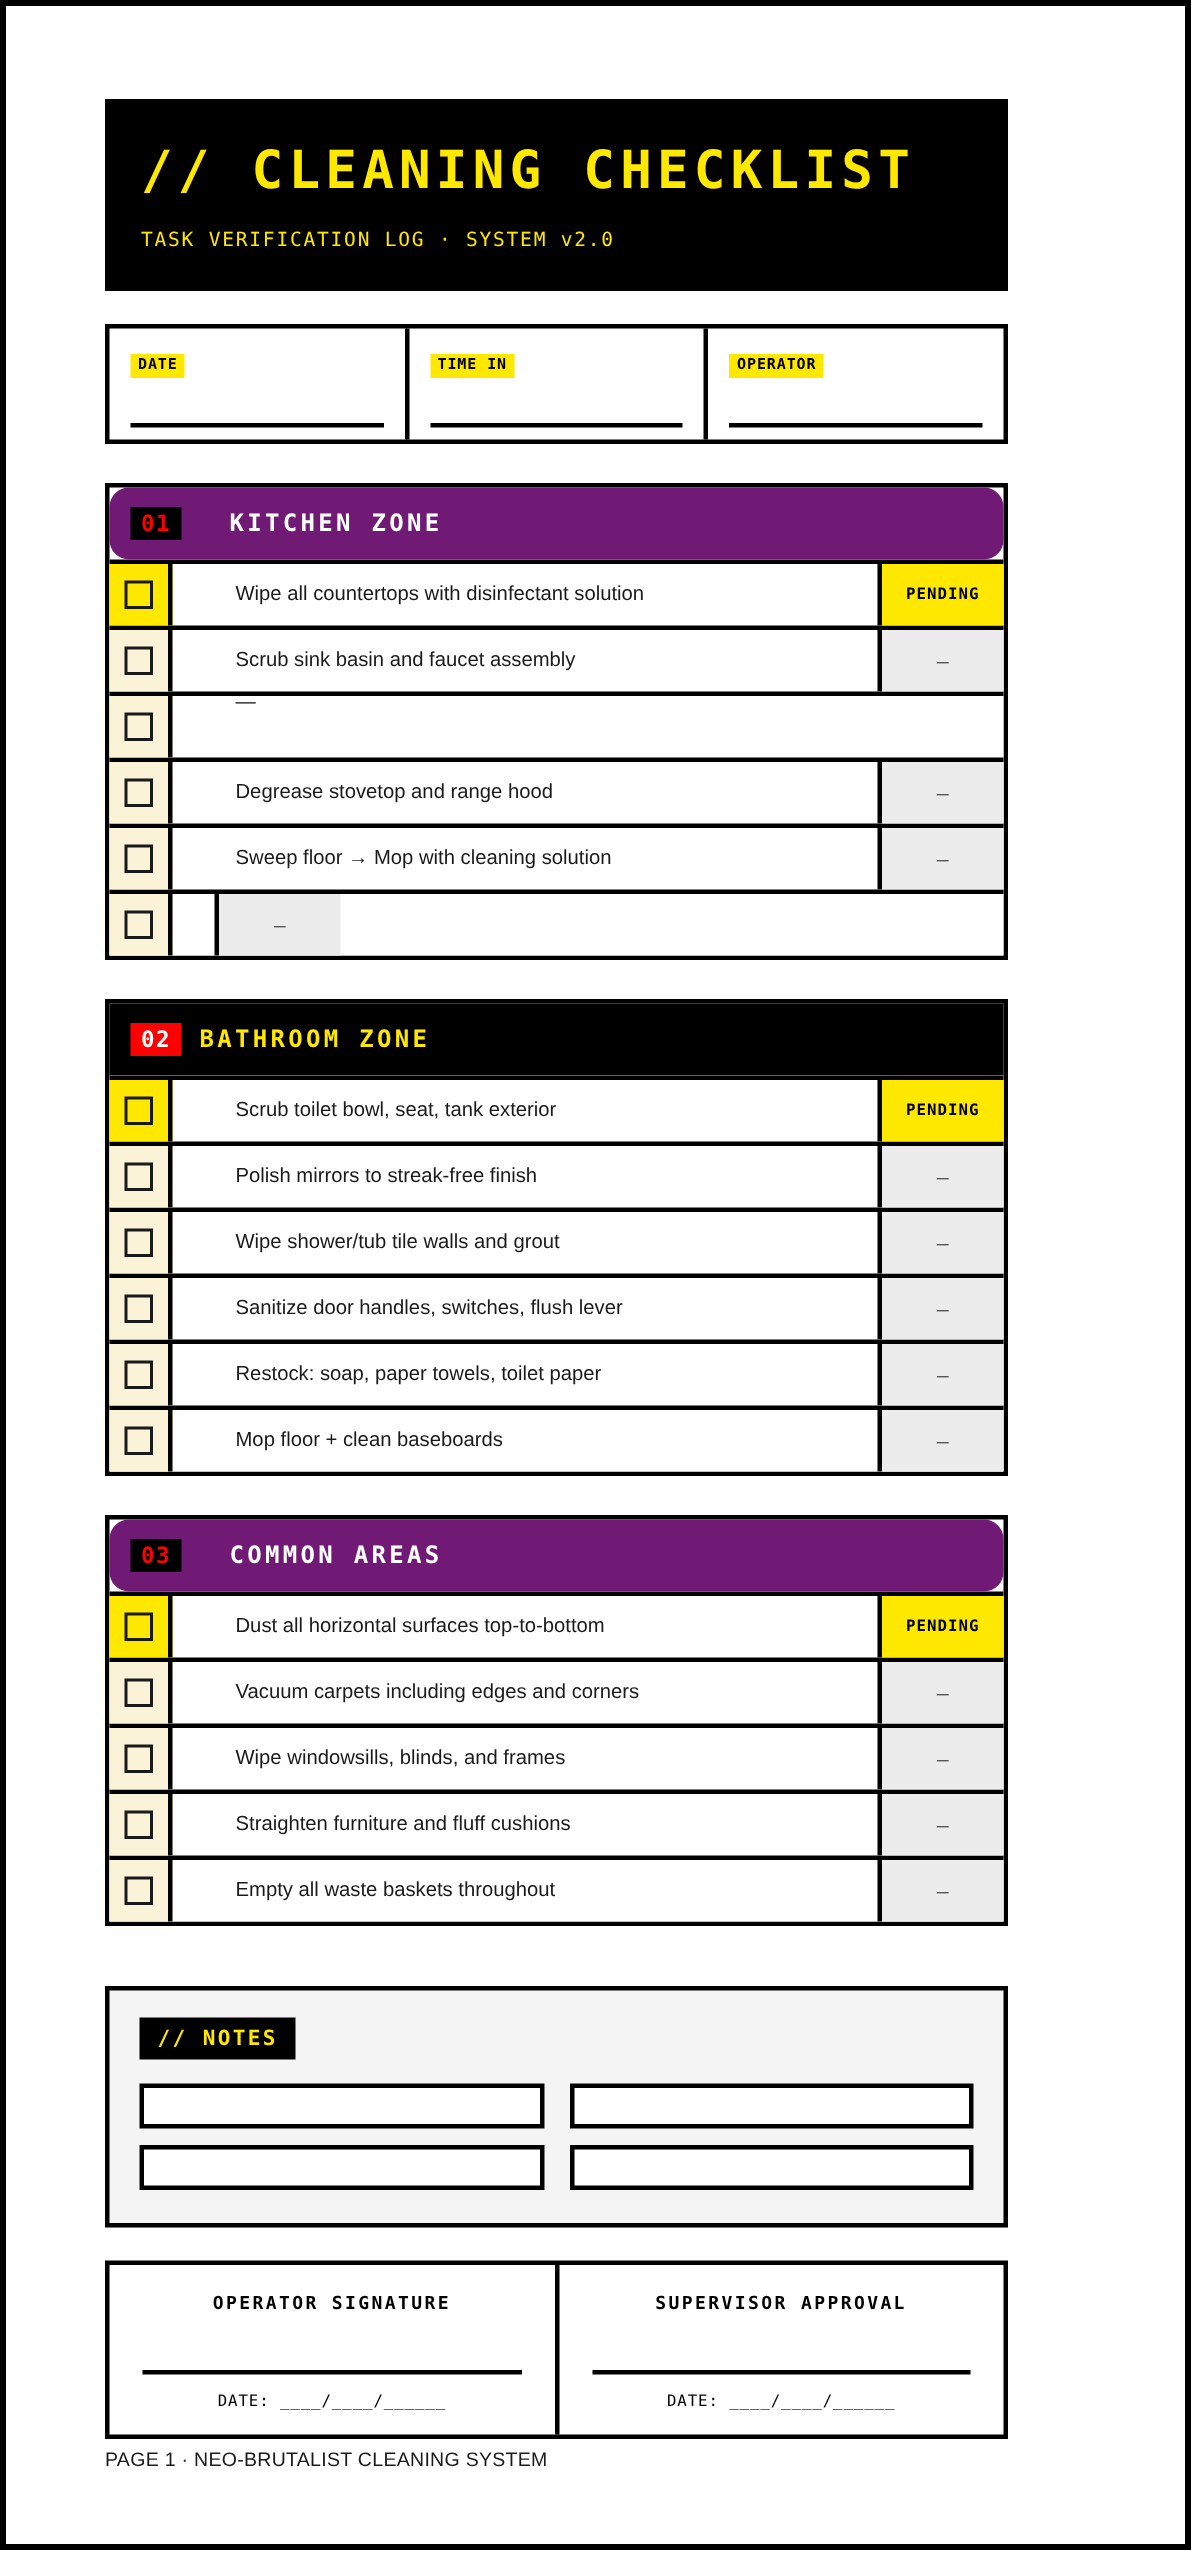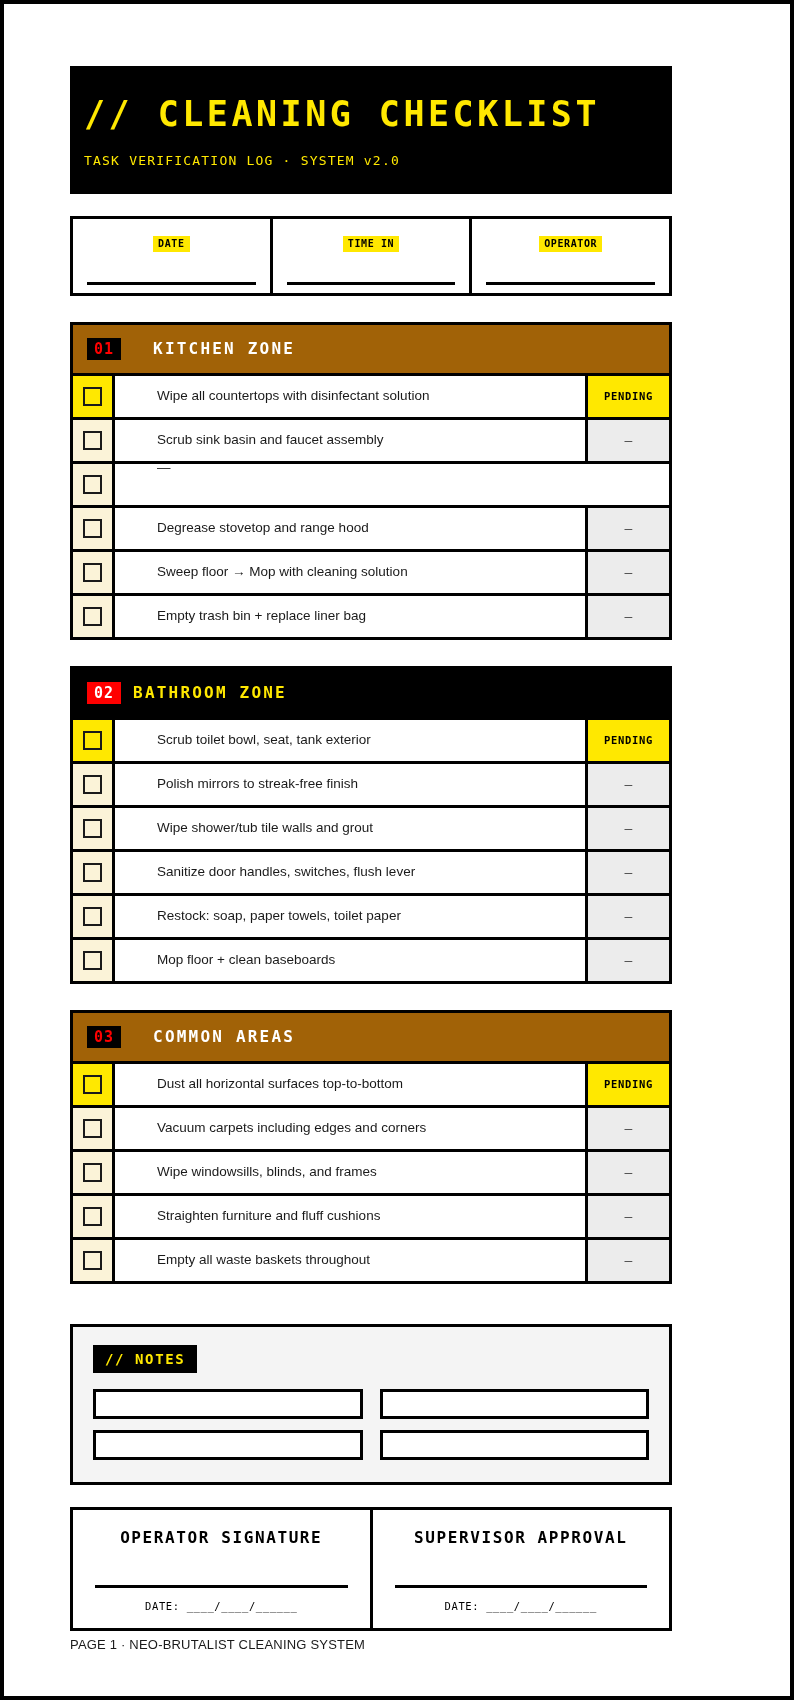--- a/index.html
+++ b/index.html
@@ -25,21 +25,21 @@
   .inner {
     position: absolute;
     left: 66px;
     top: 62px;
     width: 602px;
   }
 
   
   .masthead {
     background: #000000;
-    padding: 30px 26px 26px 14px;
+    padding: 30px 26px 26px 24px;
     box-sizing: border-box;
   }
   .masthead-title {
     color: #ffe800;
     font-family: "DejaVu Sans Mono", "Liberation Mono", monospace;
     font-weight: 700;
     font-size: 35px;
     letter-spacing: 3.5px;
     line-height: 1.05;
     white-space: nowrap;
@@ -61,21 +61,20 @@
     margin-top: 22px;
     background: #ffffff;
   }
   .meta-cell {
     flex: 1 1 0;
     box-sizing: border-box;
     border-right: 3px solid #000000;
     padding: 14px 14px 10px 14px;
     min-height: 74px;
     position: relative;
-    text-align: center;
   }
   .meta-cell:last-child { border-right: none; }
   .meta-label {
     display: inline-block;
     background: #ffe800;
     color: #000000;
     font-family: "DejaVu Sans Mono", "Liberation Mono", monospace;
     font-weight: 700;
     font-size: 10px;
     letter-spacing: 0.6px;
@@ -96,21 +95,21 @@
     margin-top: 26px;
     border: 3px solid #000000;
     background: #ffffff;
   }
   .section-head {
     display: flex;
     align-items: center;
     padding: 13px 14px;
     gap: 12px;
   }
-  .section-head.red  { background: #a16207; }
+  .section-head.red  { background: #701a75; border-radius: 13px; }
   .section-head.black{ background: #000000; }
   .sec-num {
     font-family: "DejaVu Sans Mono", "Liberation Mono", monospace;
     font-weight: 700;
     font-size: 15px;
     letter-spacing: 1px;
     padding: 2px 7px;
     line-height: 1.2;
   }
   .section-head.red  .sec-num { background: #000000; color: #ff0000; }
@@ -232,21 +231,21 @@
     flex: 1 1 0;
     box-sizing: border-box;
     border-right: 3px solid #000000;
     padding: 18px 22px 16px 22px;
     text-align: center;
   }
   .sign-cell:last-child { border-right: none; }
   .sign-title {
     font-family: "DejaVu Sans Mono", "Liberation Mono", monospace;
     font-weight: 700;
-    font-size: 16px;
+    font-size: 12px;
     letter-spacing: 1.6px;
     color: #000000;
   }
   .sign-rule {
     height: 3px;
     background: #000000;
     margin: 38px 0 12px 0;
   }
   .sign-date {
     font-family: "DejaVu Sans Mono", "Liberation Mono", monospace;
@@ -317,21 +316,20 @@
             <div class="task-check">
               <div class="checkbox"></div>
             </div>
             <div class="task-label">Sweep floor → Mop with cleaning solution</div>
             <div class="task-status">–</div>
           </div>
           <div class="task">
             <div class="task-check">
               <div class="checkbox"></div>
             </div>
-            <div class="task-label">Empty trash bin + replace liner bag</div>
             <div class="task-status">–</div>
           </div>
         </div>
         <div class="section">
           <div class="section-head black">
             <span class="sec-num">02</span>
             <span class="sec-title">BATHROOM ZONE</span>
           </div>
           <div class="task first">
             <div class="task-check">

